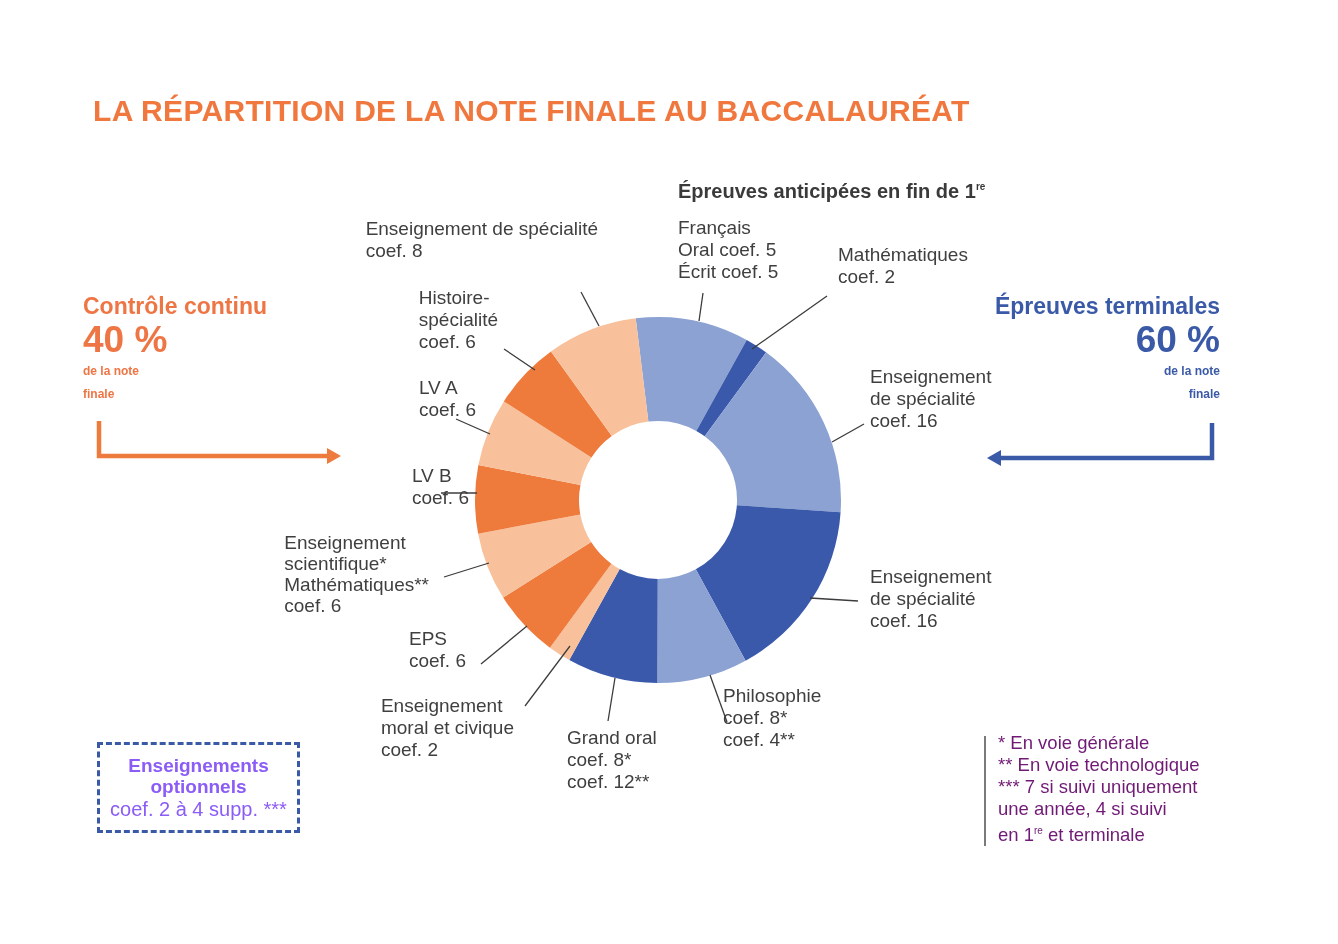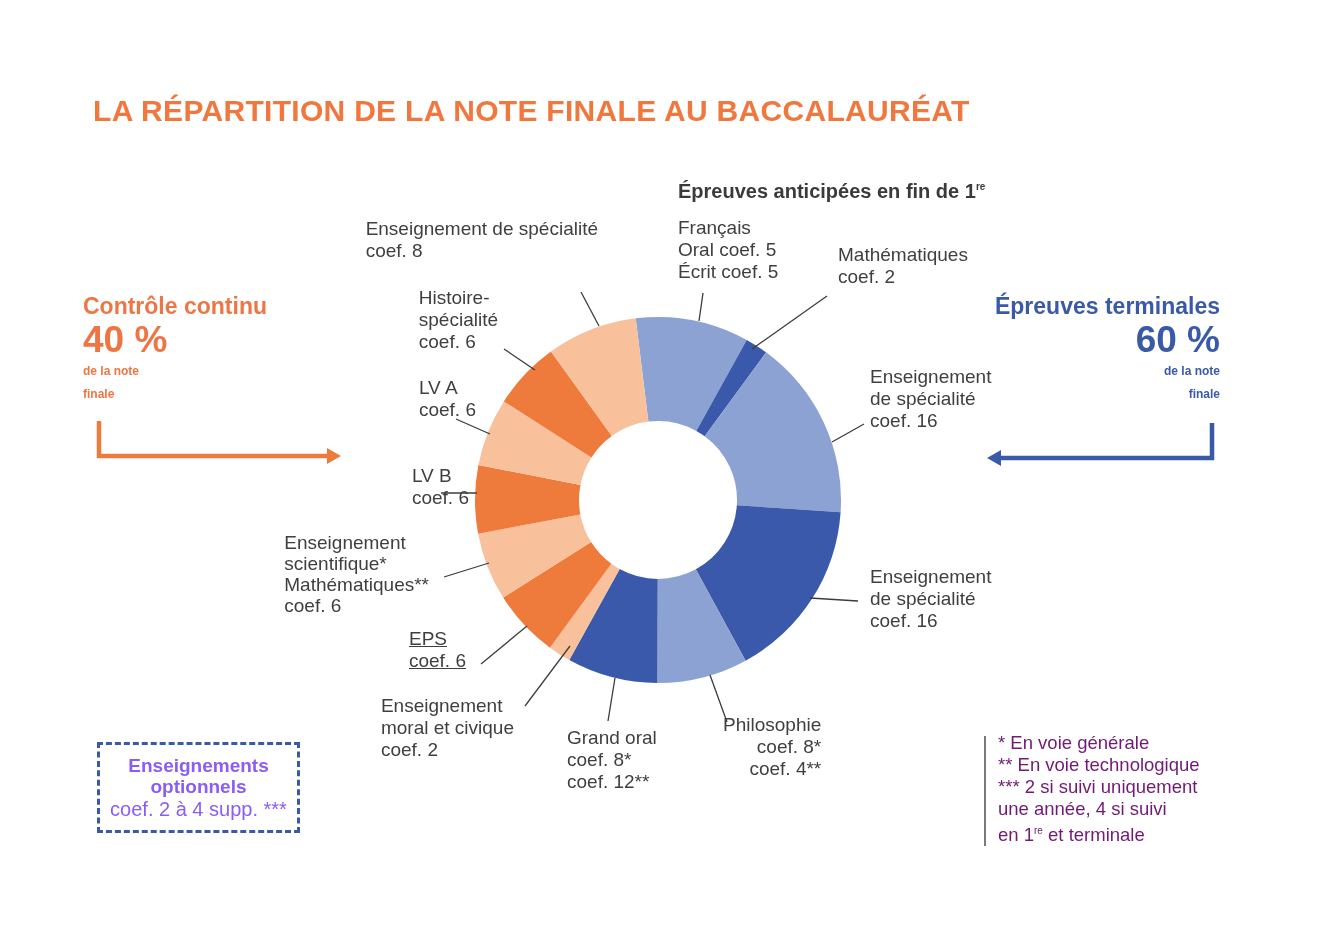--- a/index.html
+++ b/index.html
@@ -15,24 +15,24 @@
   .summary{position:absolute;}
   .summary .h{font-size:23px;font-weight:700;line-height:27px;}
   .summary .pct{font-size:37px;font-weight:700;line-height:40px;}
   .summary .sub{font-size:12px;font-weight:700;line-height:23px;}
   .continu-block{left:83px;top:293px;color:#ee7544;text-align:left;}
   .terminales-block{right:118px;top:293px;color:#3a5aa8;text-align:right;}
   .francais-lbl{left:678px;top:217px;}
   .maths-lbl{left:838px;top:244px;}
   .spe1-lbl{left:870px;top:366px;}
   .spe2-lbl{left:870px;top:566px;}
-  .philo-lbl{left:723px;top:714px;text-align:right;}
+  .philo-lbl{left:723px;top:685px;}
   .go-lbl{left:567px;top:727px;}
   .emc-lbl{right:824px;top:695px;}
-  .eps-lbl{right:872px;top:628px;text-decoration:underline;}
+  .eps-lbl{right:872px;top:628px;}
   .enssci-lbl{right:909px;top:532px;line-height:21px;}
   .lvb-lbl{right:869px;top:465px;}
   .lva-lbl{right:862px;top:377px;}
   .hg-lbl{right:840px;top:287px;}
   .spe1re-lbl{right:740px;top:218px;}
   .optional-box{position:absolute;left:97px;top:742px;width:203px;height:91px;border:3px dashed #3a5aa8;
     box-sizing:border-box;display:flex;flex-direction:column;justify-content:center;align-items:center;
     color:#8b5cf6;text-align:center;}
   .optional-box .b{font-size:19px;font-weight:700;line-height:21px;}
   .optional-box .b3{font-size:20px;font-weight:400;line-height:24px;}
@@ -182,18 +182,18 @@
   <div class="optional-box">
     <span class="b">Enseignements</span>
     <span class="b">optionnels</span>
     <span class="b3">coef. 2 à 4 supp. ***</span>
   </div>
 
   <div class="footnote-bar"></div>
   <div class="footnotes">
     <span class="ln">* En voie générale</span>
     <span class="ln">** En voie technologique</span>
-    <span class="ln">*** 2 si suivi uniquement</span>
+    <span class="ln">*** 7 si suivi uniquement</span>
     <span class="ln">une année, 4 si suivi</span>
     <span class="ln"><span>en 1</span><sup class="sup">re</sup><span> et terminale</span></span>
   </div>
 
 </div>
 
 </body></html>

